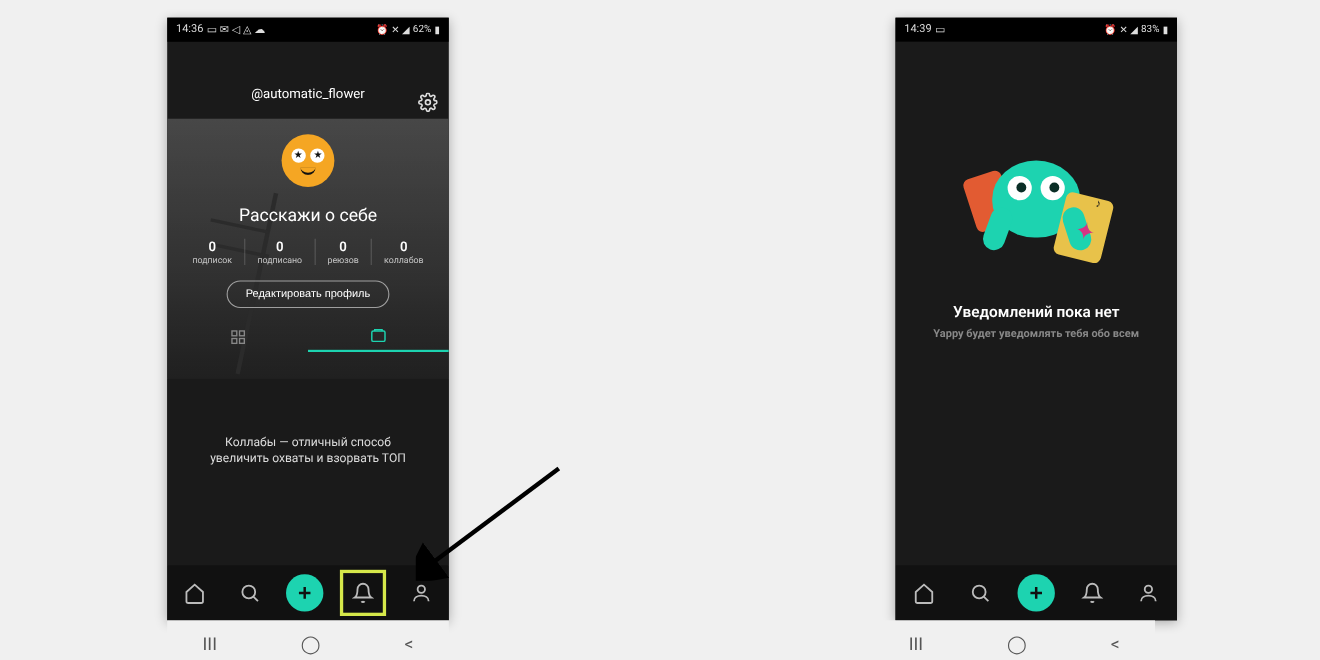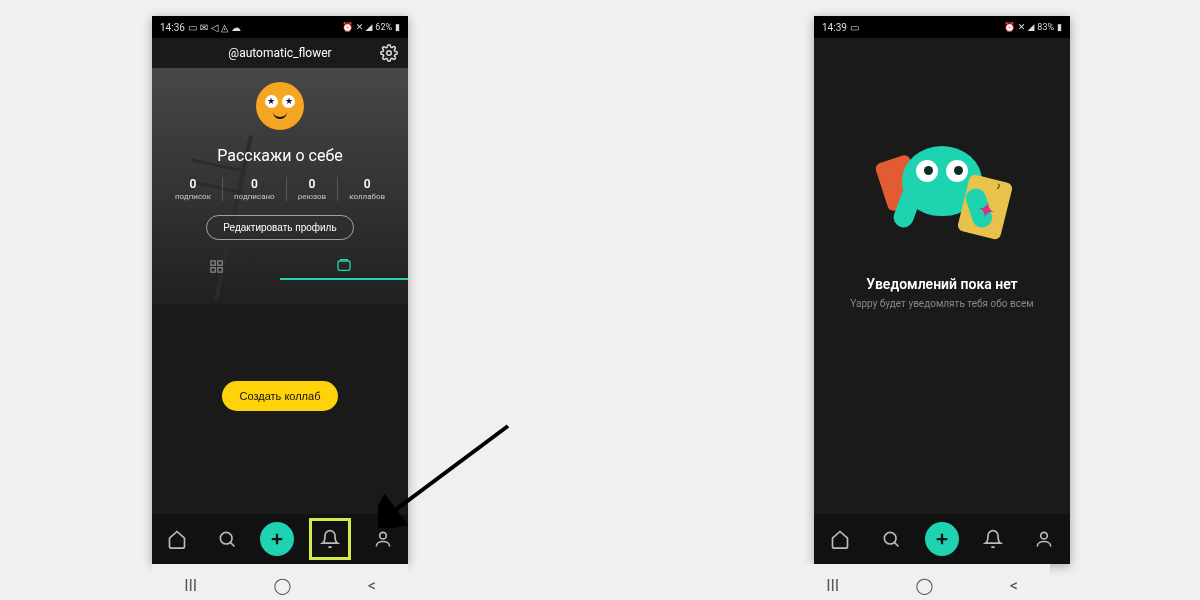--- a/index.html
+++ b/index.html
@@ -51,25 +51,26 @@
     justify-content: space-between;
     padding: 0 8px;
   }
   .statusbar .left, .statusbar .right { display: flex; gap: 3px; align-items: flex-start; }
   .statusbar .right span { font-size: 9px; }
 
   
   .header {
     height: 30px;
     display: flex;
-    align-items: center;
+    align-items: flex-start;
     justify-content: center;
     position: relative;
     color: #fff;
     font-size: 12px;
+    margin-top: 40px;
   }
   .header .gear {
     position: absolute;
     right: 10px;
     top: 6px;
   }
 
   
   .cover {
     height: 236px;
@@ -337,20 +338,21 @@
   .notiftitle {
     color: #fff;
     font-size: 14px;
     font-weight: 600;
     margin-top: 18px;
   }
   .notifsub {
     color: #888;
     font-size: 10px;
     margin-top: 6px;
+    font-weight: bold;
   }
 
   
   .arrow {
     position: absolute;
     left: 378px;
     top: 418px;
     z-index: 10;
   }
 
@@ -429,21 +431,24 @@
       <div class="tab active">
         <svg width="16" height="16" viewBox="0 0 24 24" fill="none" stroke="currentColor" stroke-width="2">
           <rect x="3" y="6" width="18" height="14" rx="2"></rect>
             <path d="M7 6V4h10v2"></path>
         </svg>
       </div>
     </div>
   </div>
 
   <div class="body">
-    <button class="collabbtn">Создать коллаб</button>
+    <div class="promo">
+      <span>Коллабы — отличный способ</span><br>
+      <span>увеличить охваты и взорвать ТОП</span>
+    </div>
   </div>
 
   <div class="bottomnav">
     <div class="navbtn">
       <svg width="20" height="20" viewBox="0 0 24 24" fill="none" stroke="currentColor" stroke-width="2">
           <path d="M3 11l9-8 9 8v10a2 2 0 0 1-2 2H5a2 2 0 0 1-2-2z"></path>
         </svg>
     </div>
     <div class="navbtn">
       <svg width="20" height="20" viewBox="0 0 24 24" fill="none" stroke="currentColor" stroke-width="2">

